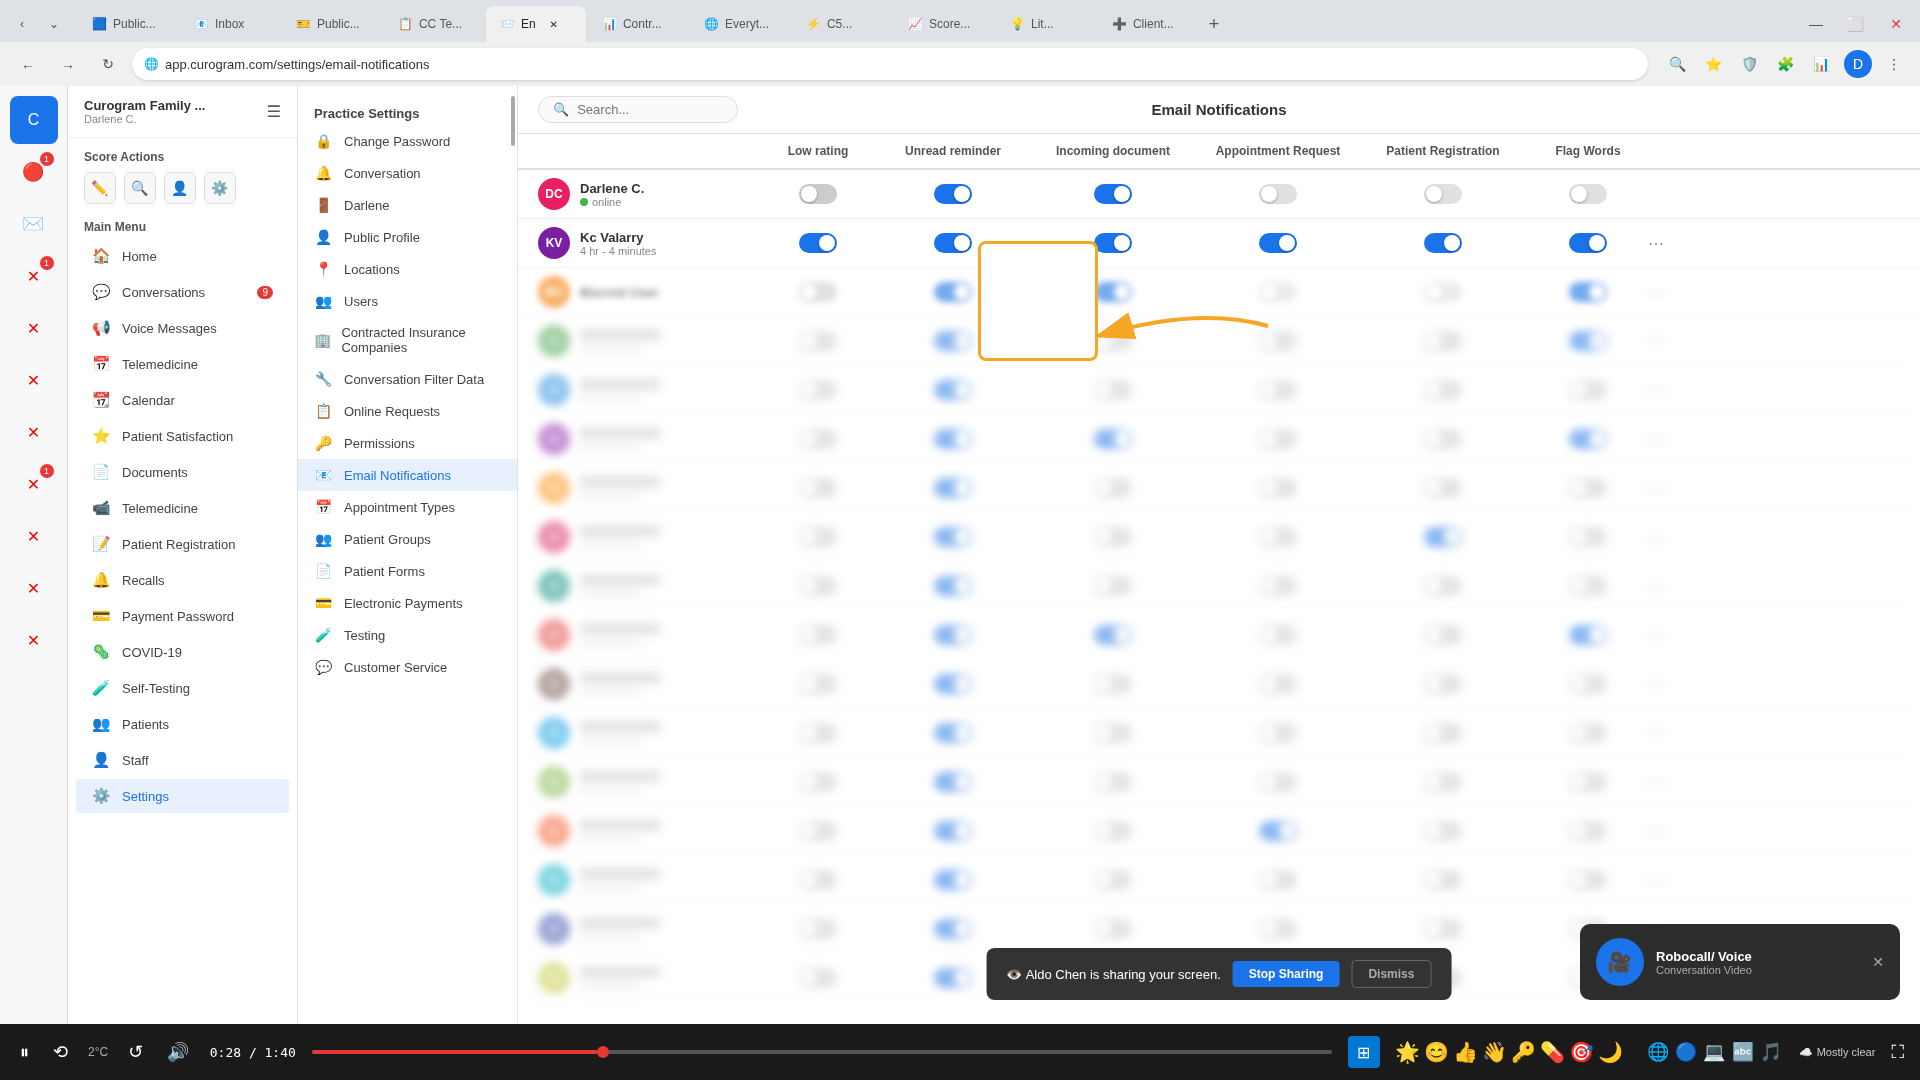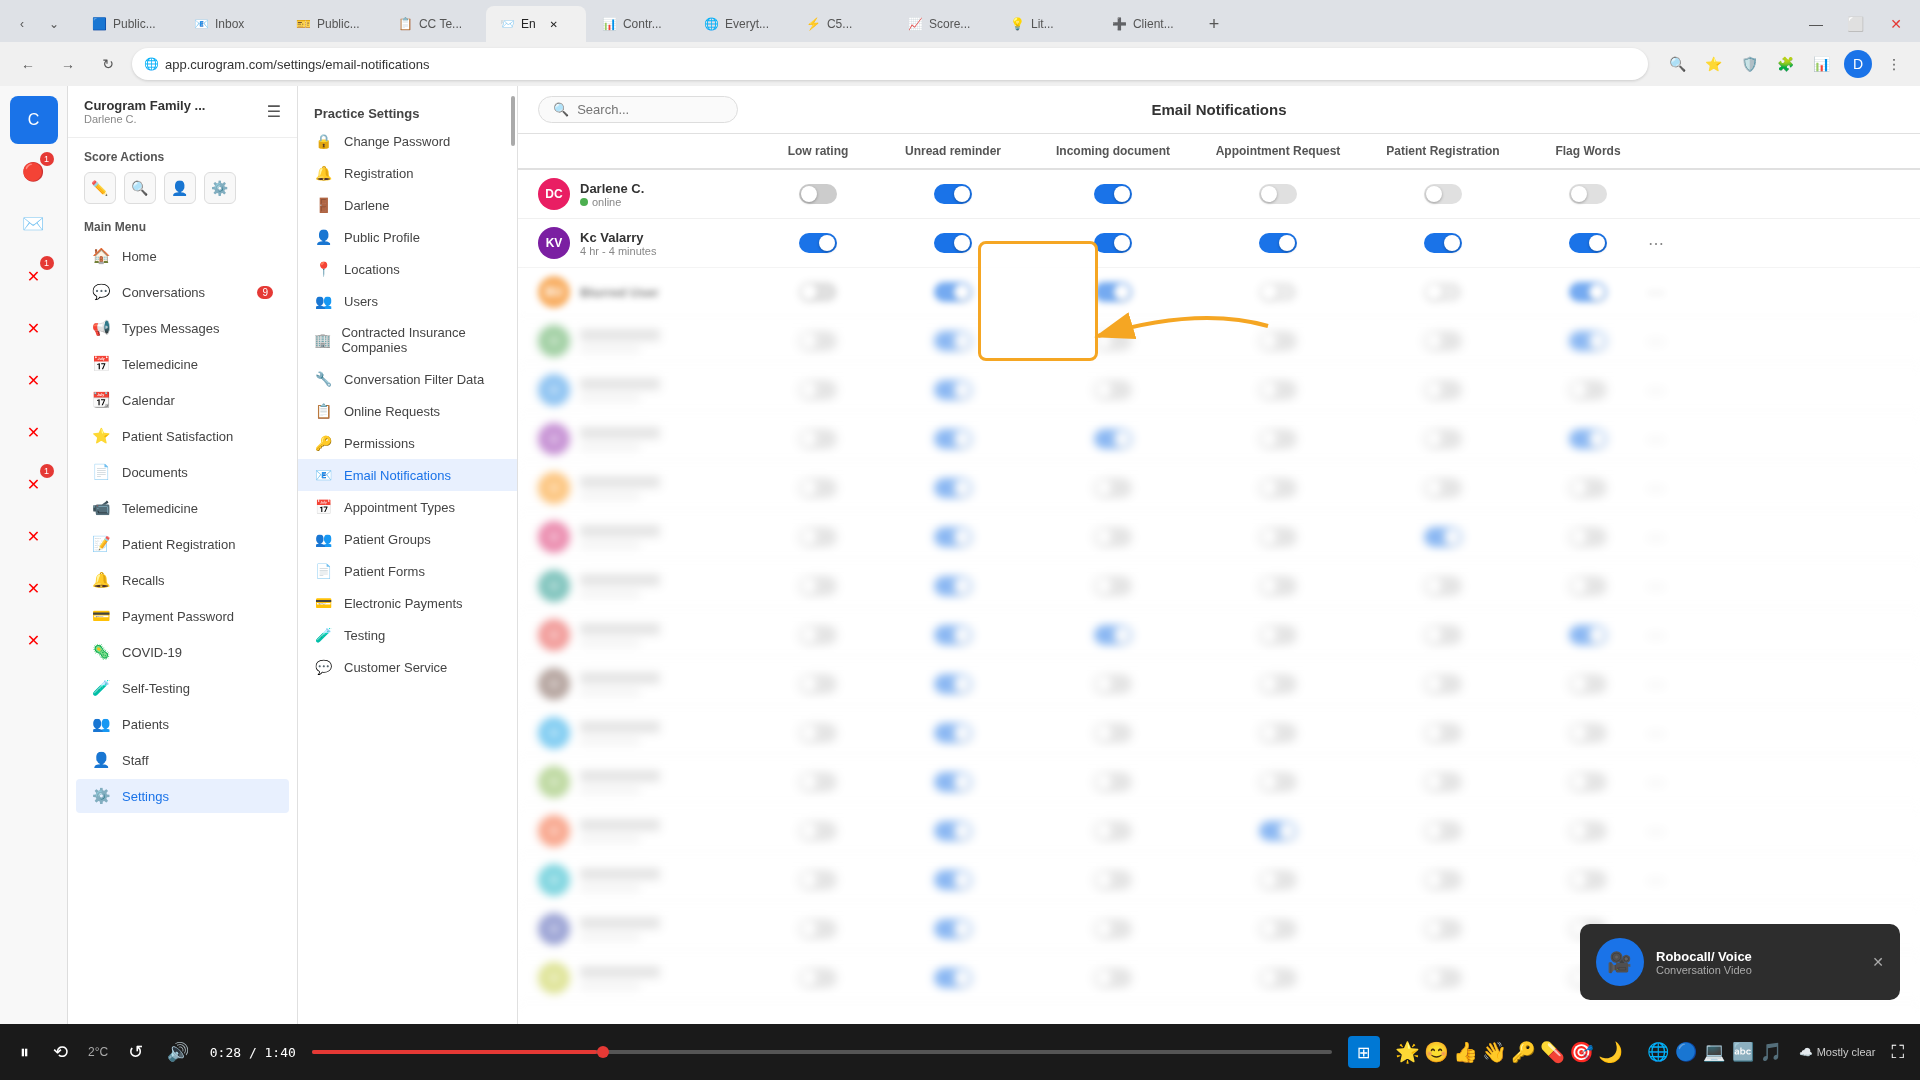--- a/index.html
+++ b/index.html
@@ -259,21 +259,21 @@
       <span class="nav-item-icon">🏠</span>
       <span>Home</span>
     </div>
     <div class="nav-item">
       <span class="nav-item-icon">💬</span>
       <span>Conversations</span>
       <span class="nav-badge">9</span>
     </div>
     <div class="nav-item">
       <span class="nav-item-icon">📢</span>
-      <span>Types Messages</span>
+      <span>Voice Messages</span>
     </div>
     <div class="nav-item">
       <span class="nav-item-icon">📅</span>
       <span>Telemedicine</span>
     </div>
     <div class="nav-item">
       <span class="nav-item-icon">📆</span>
       <span>Calendar</span>
     </div>
     <div class="nav-item">
@@ -326,21 +326,21 @@
     <div class="settings-section-title">Practice Settings</div>
 
     <div style="position:absolute;right:2px;top:10px;width:4px;height:50px;background:#aaa;border-radius:2px;"></div>
 
     <div class="settings-item">
       <span class="settings-item-icon">🔒</span>
       <span>Change Password</span>
     </div>
     <div class="settings-item">
       <span class="settings-item-icon">🔔</span>
-      <span>Registration</span>
+      <span>Conversation</span>
     </div>
     <div class="settings-item">
       <span class="settings-item-icon">🚪</span>
       <span>Darlene</span>
     </div>
     <div class="settings-item">
       <span class="settings-item-icon">👤</span>
       <span>Public Profile</span>
     </div>
     <div class="settings-item">
@@ -1216,20 +1216,25 @@
     <svg class="arrow-annotation" style="left:400px;top:160px;width:500px;height:200px;" viewBox="0 0 500 200">
 
       <defs>
         <marker id="arrowhead" markerWidth="10" markerHeight="7" refX="9" refY="3.5" orient="auto">
           <polygon points="0 0, 10 3.5, 0 7" fill="#f5a623"></polygon>
         </marker>
       </defs>
       <path d="M 350 80 Q 280 60 180 90" stroke="#f5a623" stroke-width="4" fill="none" marker-end="url(#arrowhead)"></path>
     </svg>
 
+    <div class="bottom-notification">
+      <span>👁️ Aldo Chen is sharing your screen.</span>
+      <button class="notif-btn primary">Stop Sharing</button>
+      <button class="notif-btn secondary">Dismiss</button>
+    </div>
 
     <div class="side-popup">
       <div class="popup-avatar">🎥</div>
       <div>
         <div class="popup-title">Robocall/ Voice</div>
         <div class="popup-subtitle">Conversation Video</div>
       </div>
       <div class="popup-close">✕</div>
     </div>
 

